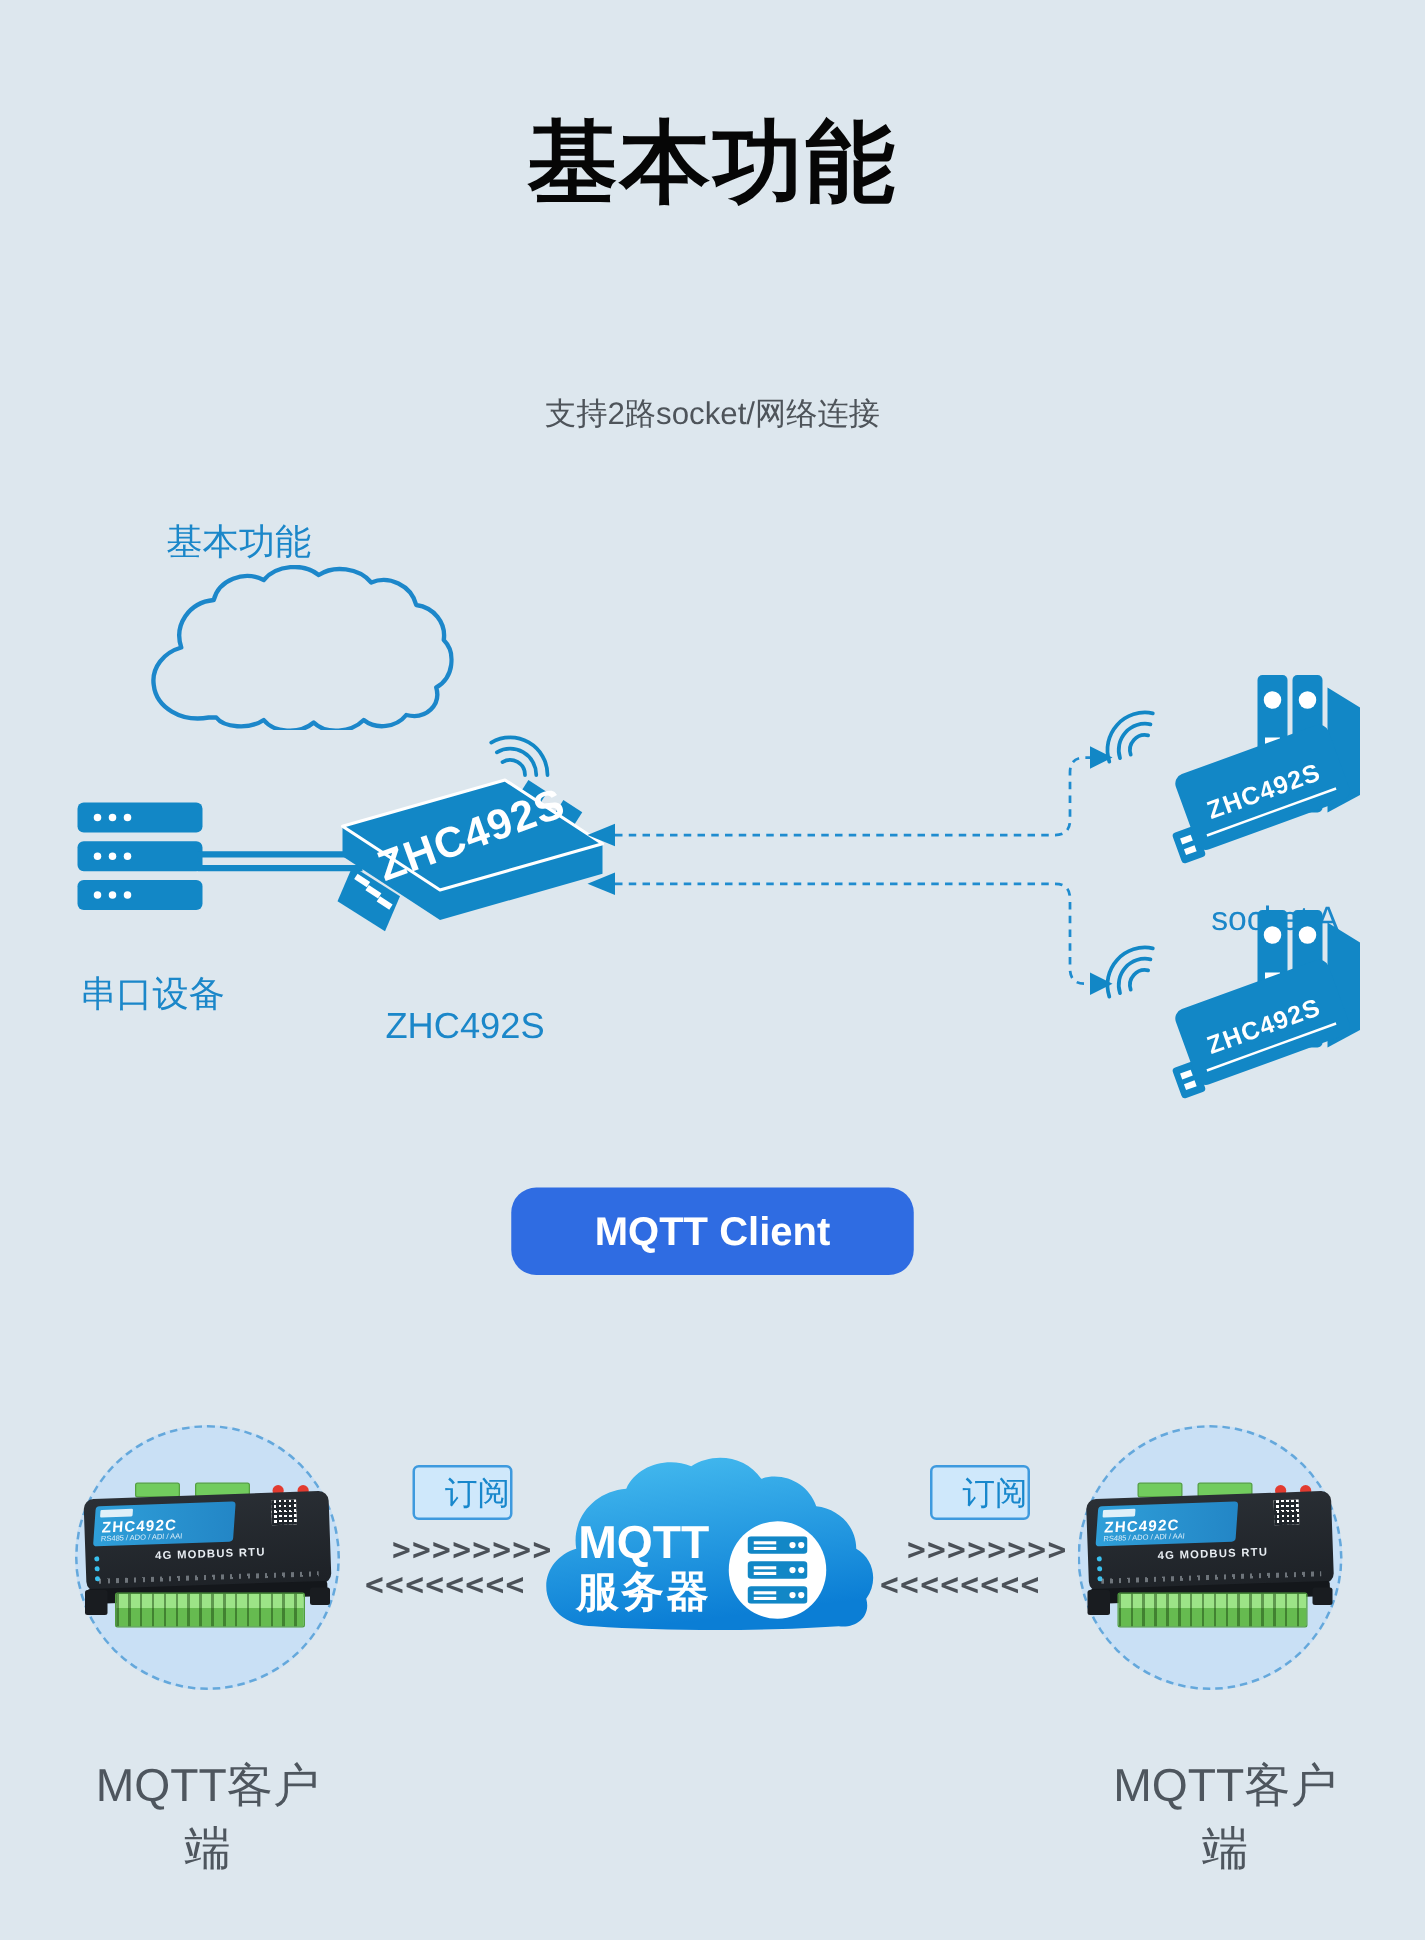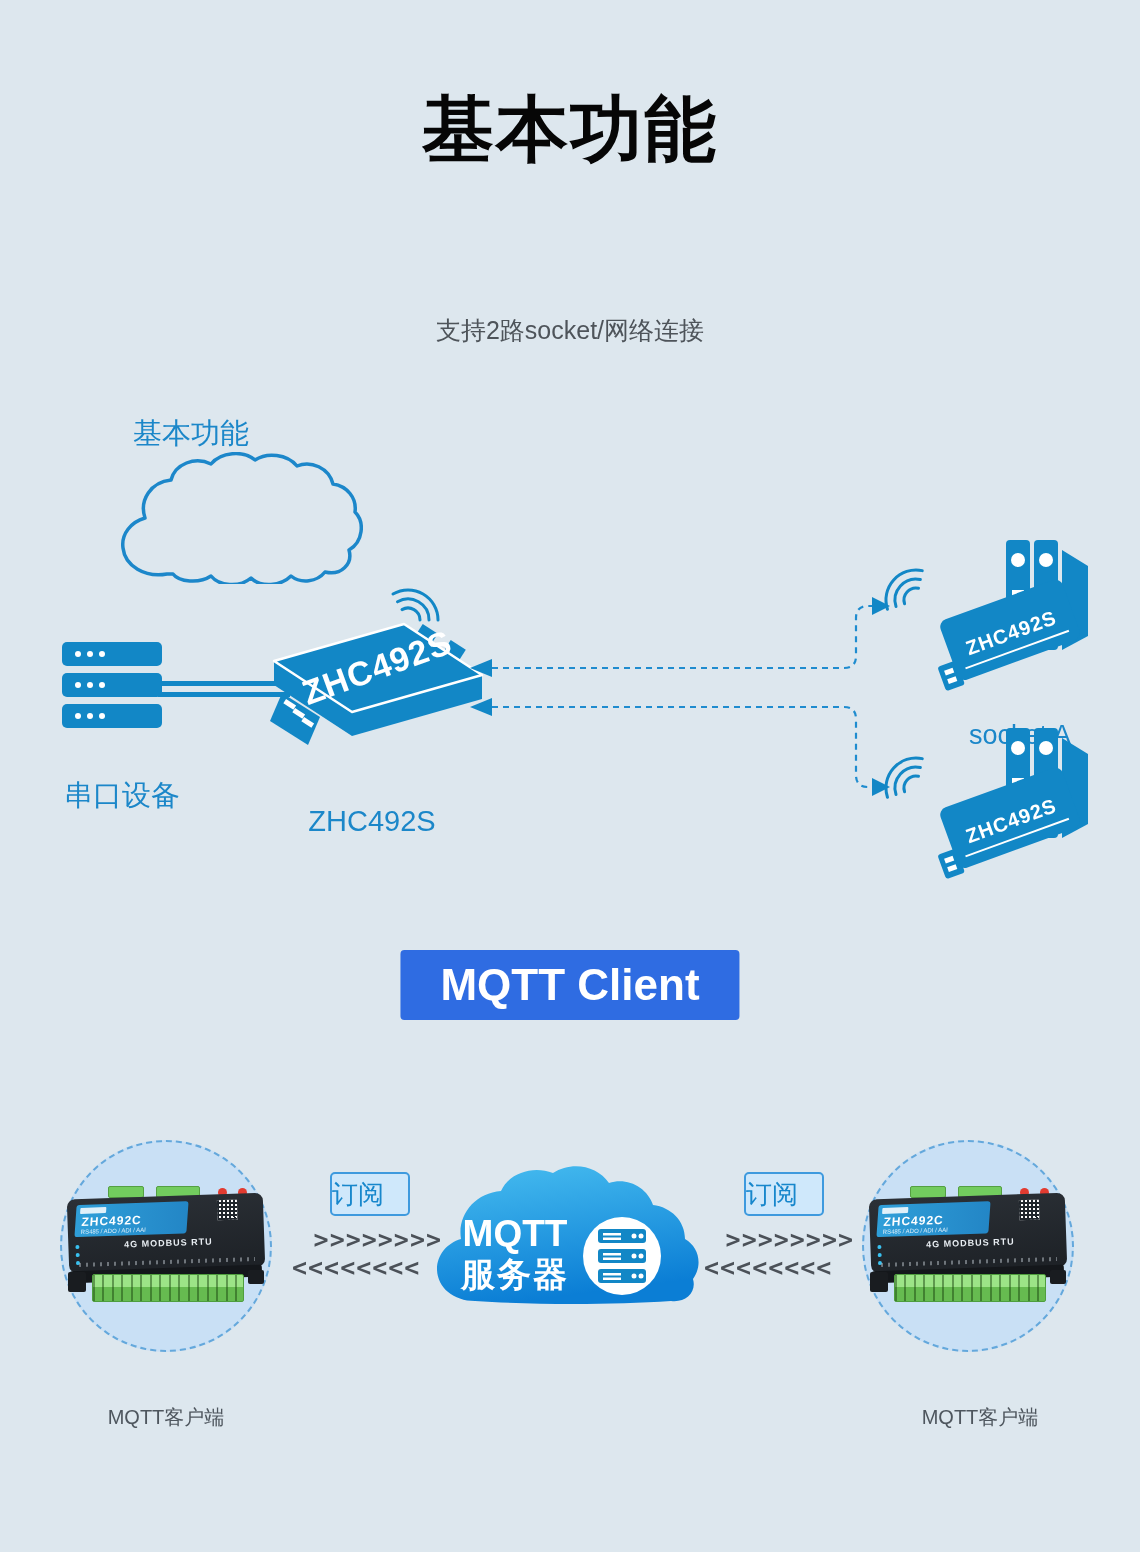--- a/index.html
+++ b/index.html
@@ -5,32 +5,32 @@
   html,body{margin:0;padding:0;}
   .stage{position:relative;width:1140px;height:1552px;background:#dde7ee;overflow:hidden;
          font-family:"Liberation Sans",sans-serif;}
   .abs{position:absolute;}
   .center{text-align:center;margin-top:34px;}
   .page-title{top:82px;left:0;width:100%;text-align:center;font-size:72px;font-weight:700;
               color:#060606;letter-spacing:2px;}
   .pill{left:50%;transform:translateX(-50%);background:#2f6ce2;color:#fff;font-weight:700;
         display:flex;align-items:center;justify-content:center;box-sizing:border-box;}
   .pill-tcp{top:233px;min-width:312px;height:62px;border-radius:16px;font-size:41px;padding:0 36px;}
-  .pill-mqtt{top:950px;min-width:322px;height:70px;border-radius:4px;font-size:44px;padding:0 40px;}
+  .pill-mqtt{top:950px;min-width:322px;height:70px;border-radius:20px;font-size:32px;padding:0 40px;}
   .subtitle{top:314px;left:0;width:100%;text-align:center;font-size:25px;color:#4e545a;}
   .lbl-blue{color:#1b87c9;font-size:29px;}
-  .gray-label{color:#4e565e;font-size:20px;}
+  .gray-label{color:#4e565e;font-size:37px;}
   .bar{position:absolute;left:0;width:100px;height:24px;background:#1287c6;border-radius:5px;
        display:flex;align-items:center;gap:6px;padding-left:13px;box-sizing:border-box;}
   .dot{width:6px;height:6px;border-radius:50%;background:#fff;display:inline-block;}
   .link-line{position:absolute;height:5px;background:#1287c6;}
   .circle{width:212px;height:212px;border-radius:50%;background:#c9e0f5;
           border:2px dashed #64a8dc;box-sizing:border-box;}
   .sub-badge{width:76px;height:40px;background:#cfe8fb;border:2px solid #3e9ade;border-radius:5px;
-             color:#1787cc;font-size:26px;display:flex;align-items:center;justify-content:flex-start;}
+             color:#1787cc;font-size:26px;display:flex;align-items:center;justify-content:flex-end;}
   .chev{font-family:"DejaVu Sans Mono",monospace;font-weight:700;font-size:25px;color:#4b5158;
         letter-spacing:1px;line-height:28px;width:150px;}
   .chev .r1{text-align:right;}
   .chev .r2{text-align:left;}
   .mqtt-cloud-wrap{top:1163px;left:433px;width:272px;height:150px;}
   .mqtt-circle{position:absolute;left:150px;top:54px;width:78px;height:78px;border-radius:50%;
                background:#fff;display:flex;align-items:center;justify-content:center;}
   .mqtt-cloud-text{position:absolute;left:16px;top:50px;width:132px;text-align:center;color:#fff;
                    font-weight:700;line-height:41px;}
   .mqtt-cloud-text .l1{font-size:37px;}

